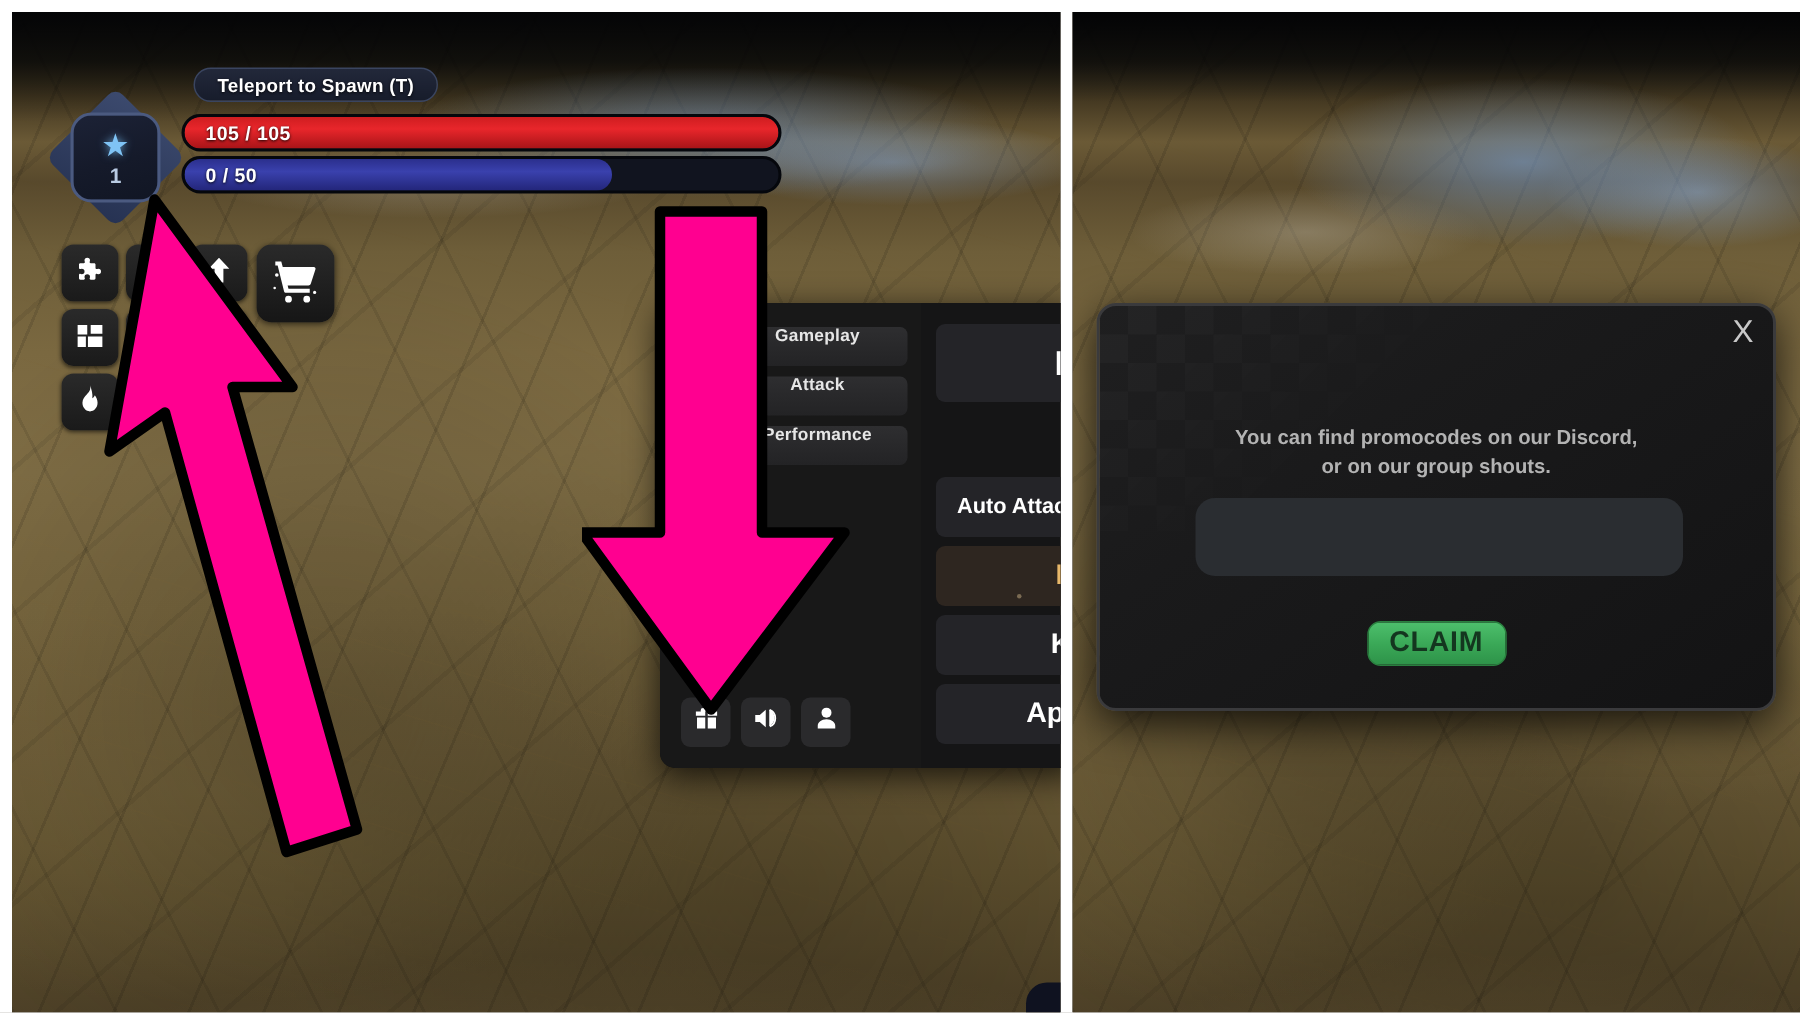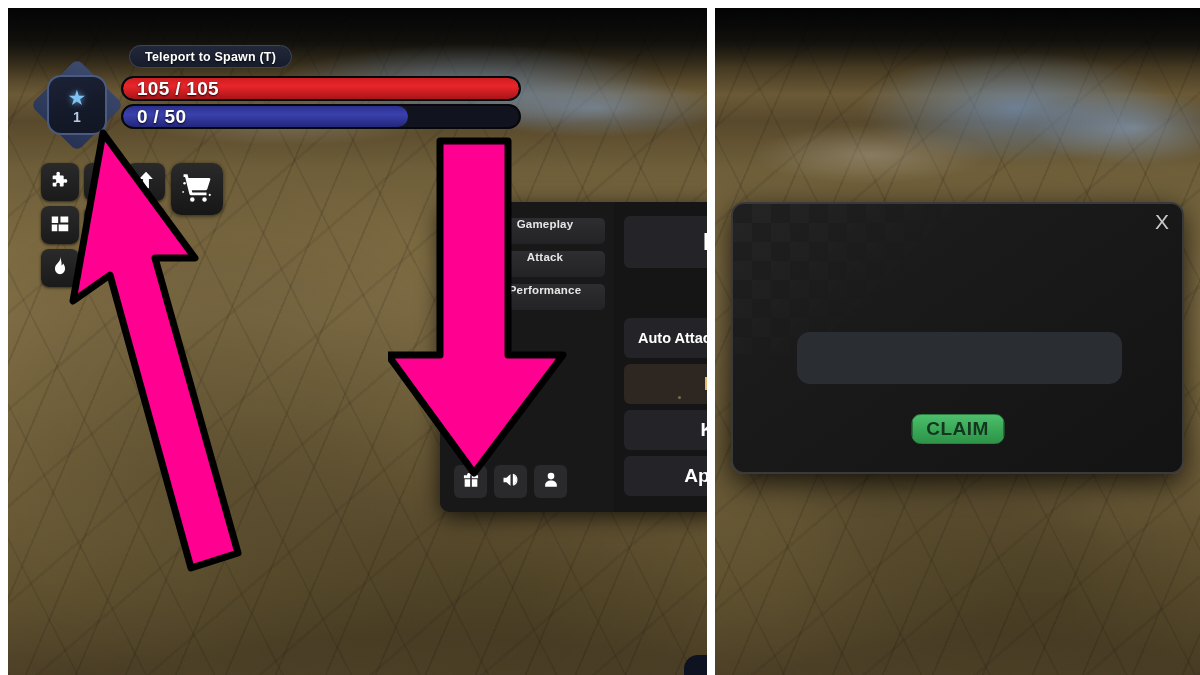--- a/index.html
+++ b/index.html
@@ -130,21 +130,21 @@
   #bar-mana   { top: 66px; width: 400px; text-align: center; }
   .bar-fill {
     position: absolute; left: 0; top: 0; bottom: 0;
     border-radius: 12px;
   }
   #fill-health { background: linear-gradient(to bottom, #cf1d20 0%, #e8262b 38%, #a81418 100%); }
   #fill-mana   { background: linear-gradient(to bottom, #2b2f8d 0%, #3a41ad 40%, #23267a 100%); }
   .bar-text {
     position: absolute; left: 14px; top: 0; bottom: 0;
     display: flex; align-items: center;
-    color: #ffffff; font-size: 19px; font-weight: 700;
+    color: #ffffff; font-size: 13px; font-weight: 700;
     text-shadow: 0 1px 2px rgba(0,0,0,.9);
     letter-spacing: .3px;
   }
 
   
   #icon-grid {
     position: absolute; left: 33px; top: 155px;
     width: 125px;
     display: flex; flex-wrap: wrap; gap: 5px;
   }
@@ -470,20 +470,24 @@
 
   <div class="pane" id="pane-right">
     <div class="terrain"></div>
 
     <div id="promo-dialog">
       <div id="promo-checker"></div>
 
       <div id="promo-close">X</div>
 
 
+      <div id="promo-sub">
+        <div>You can find promocodes on our Discord,</div>
+        <div>or on our group shouts.</div>
+      </div>
 
       <input id="promo-input" type="text" placeholder="" style="">
 
       <div id="promo-claim">
         <span>CLAIM</span>
       </div>
     </div>
   </div>
 
 </div>

